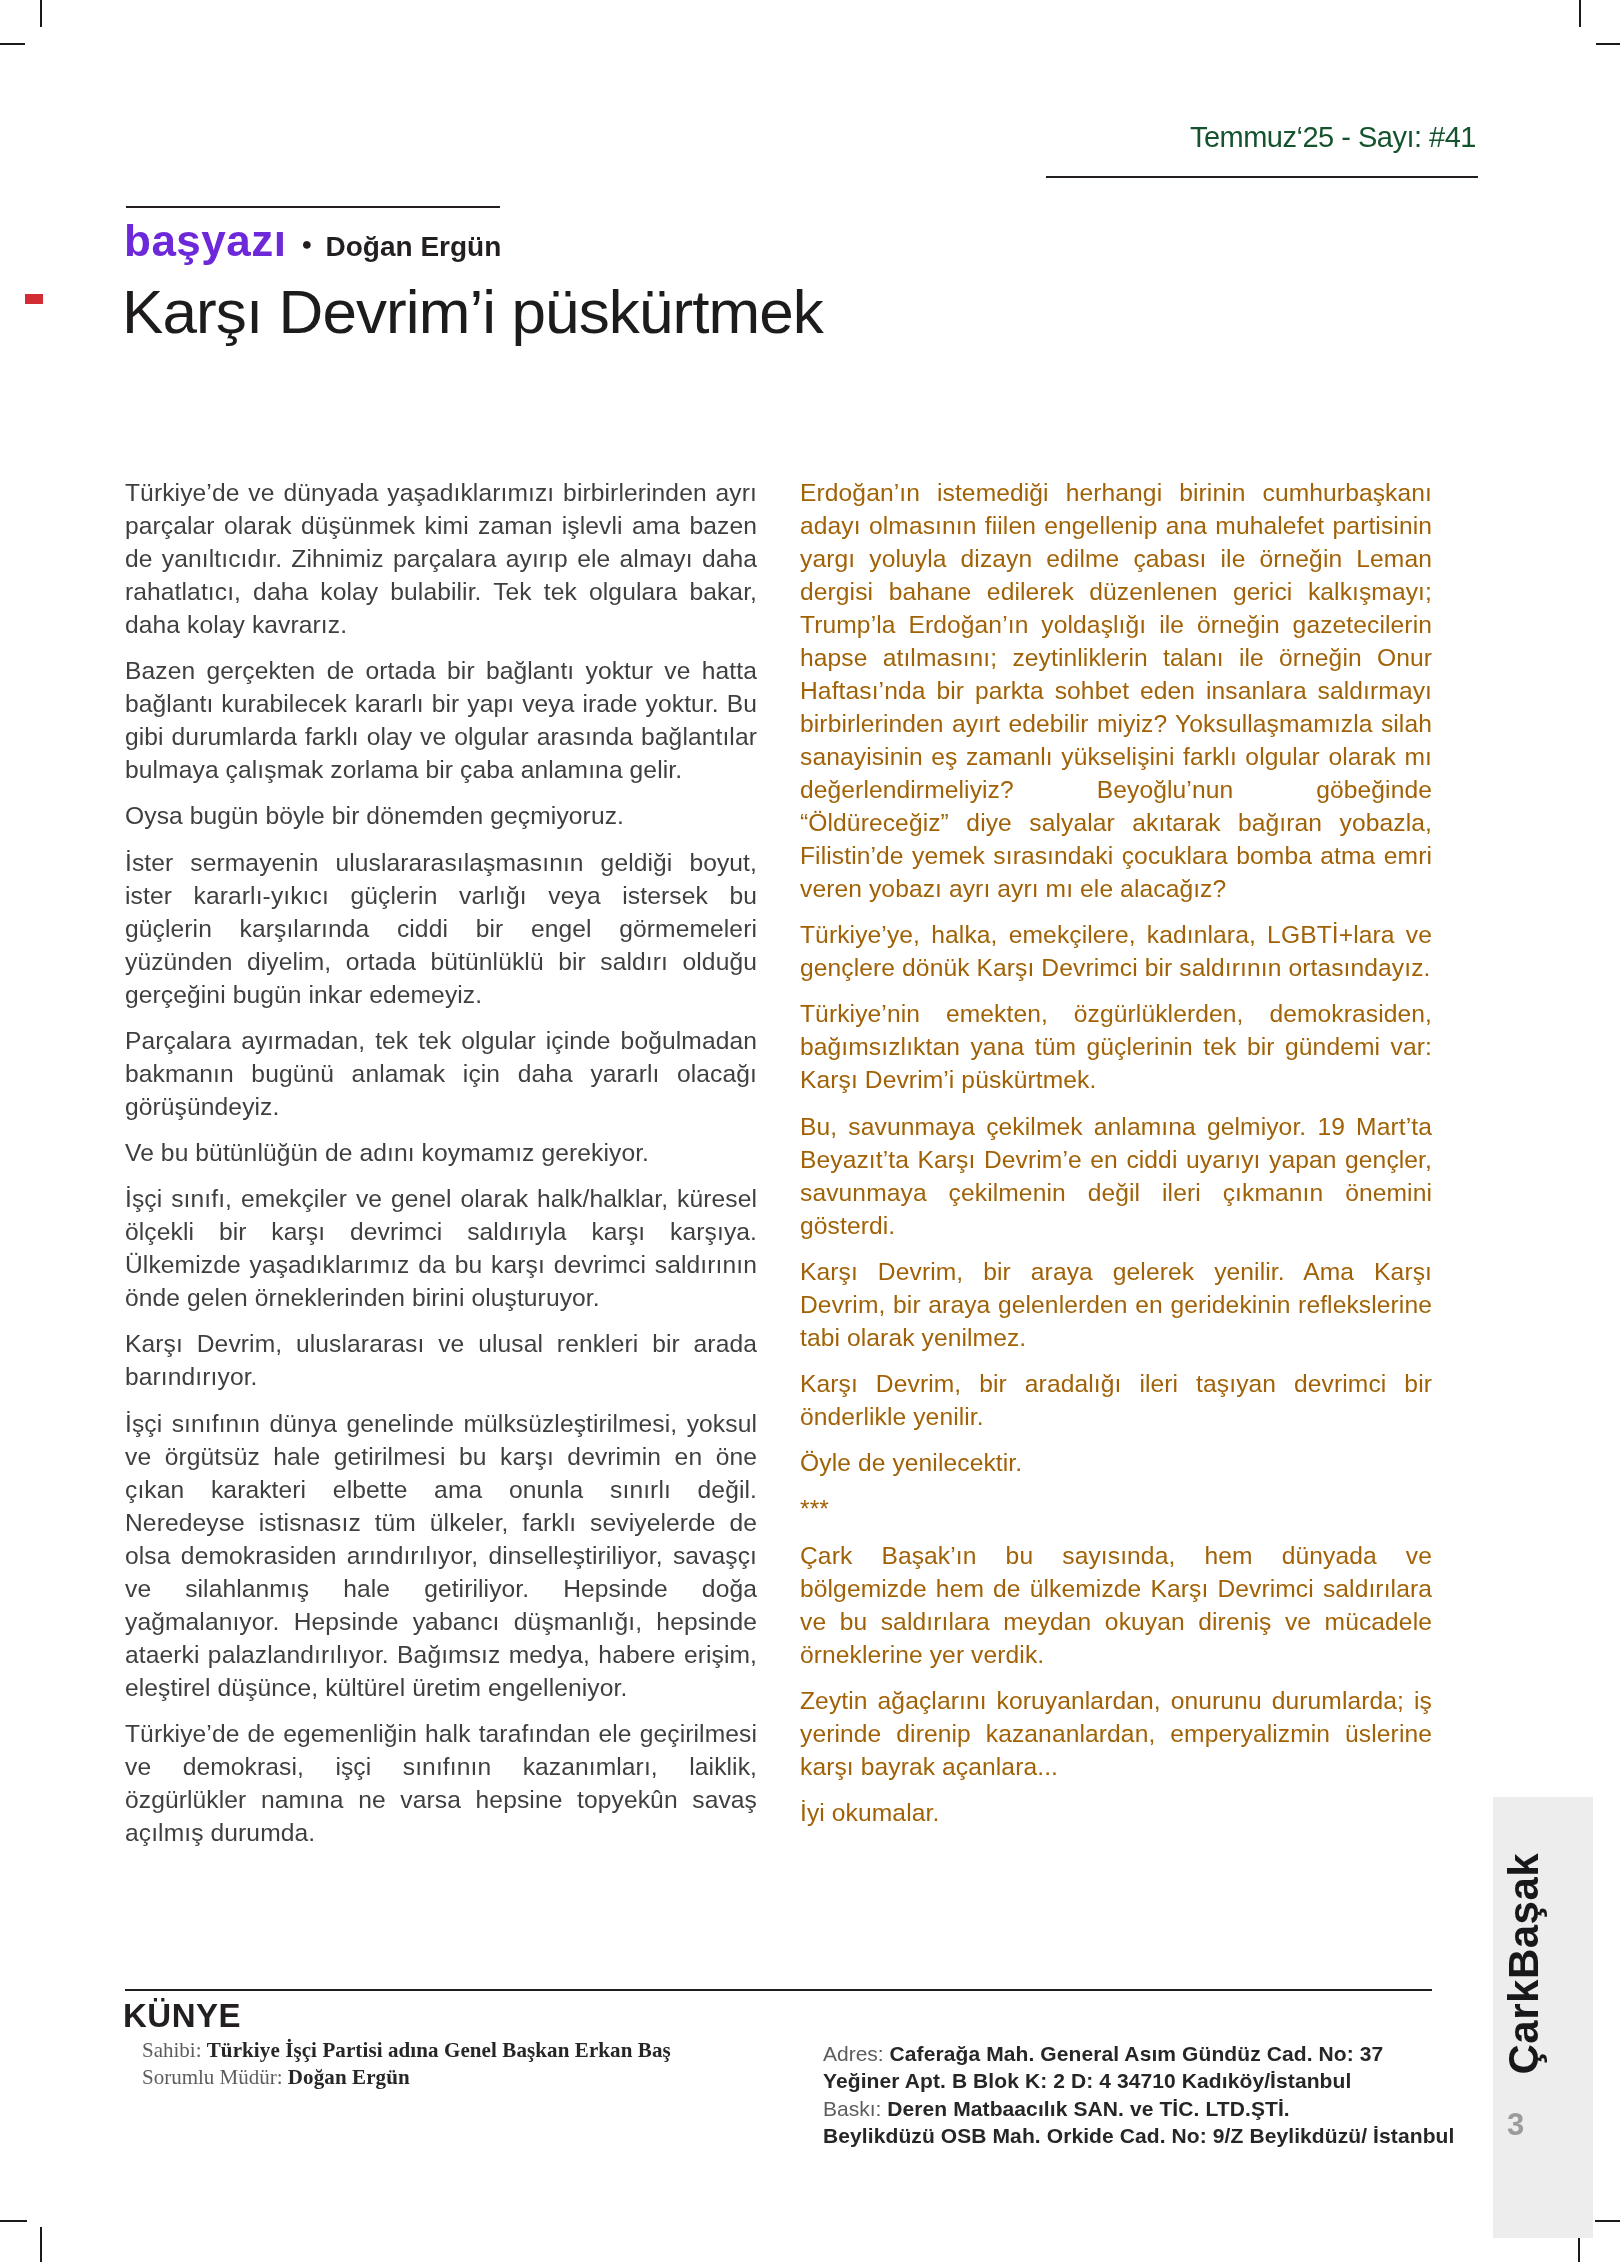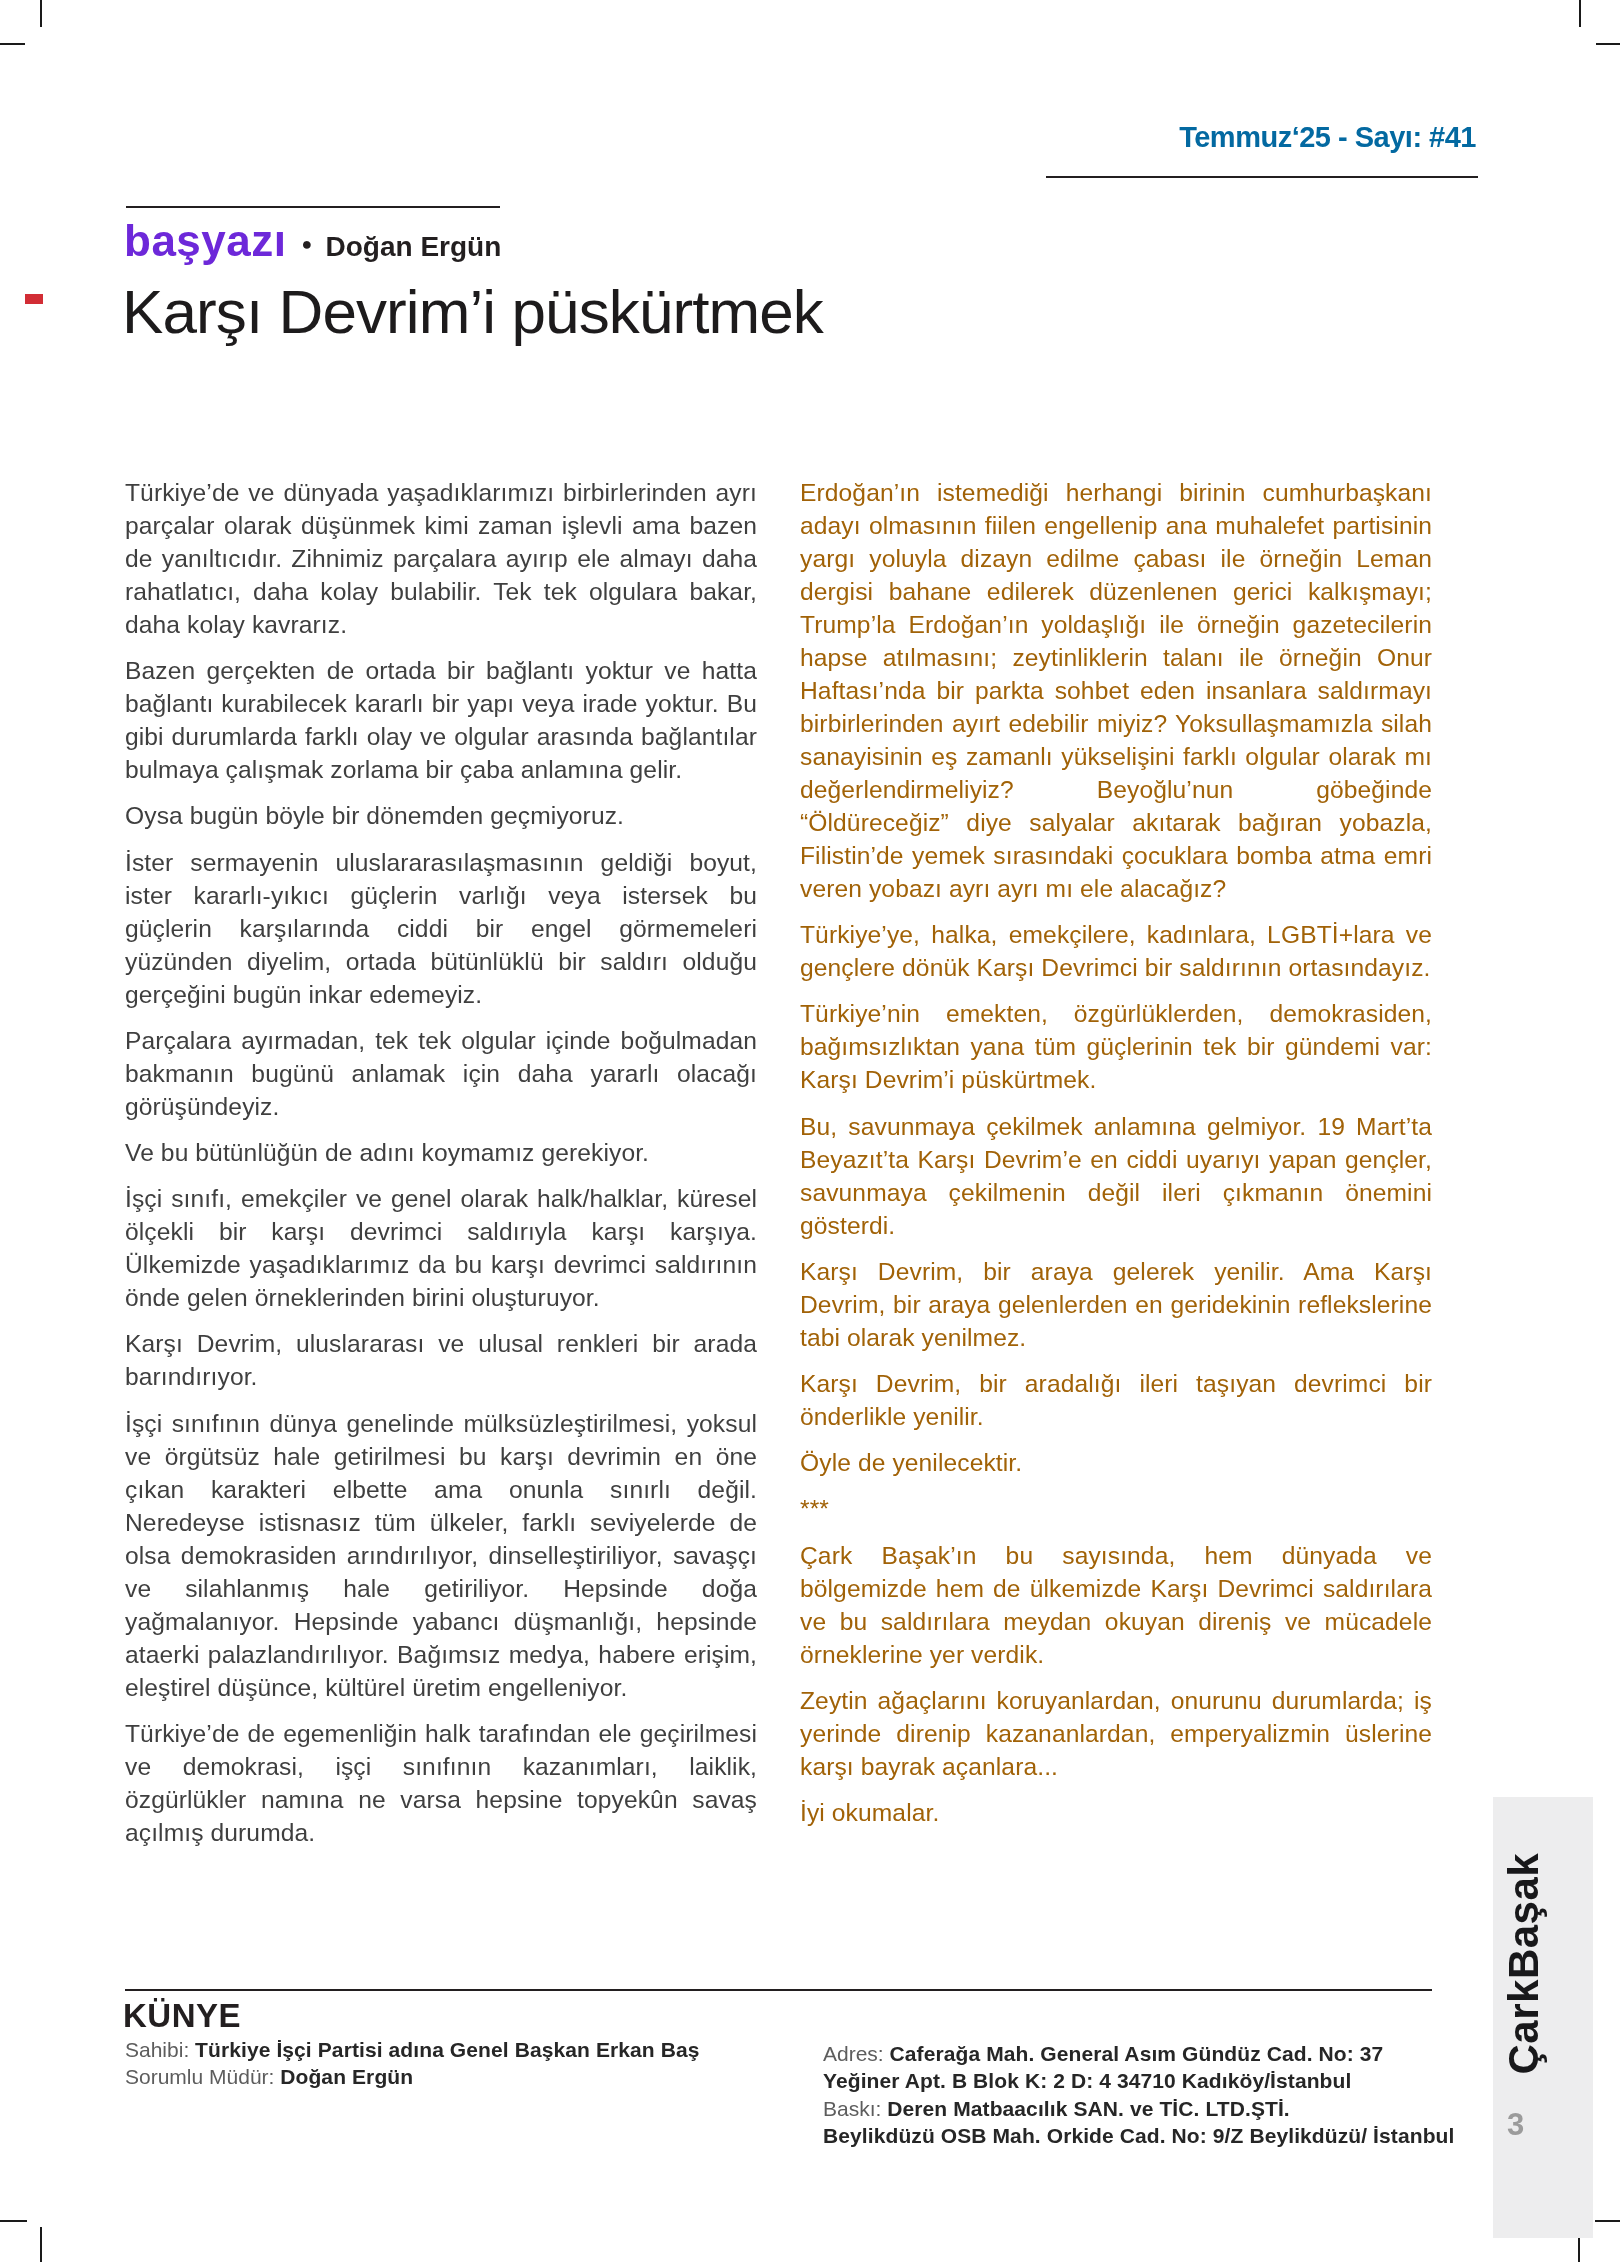--- a/index.html
+++ b/index.html
@@ -17,22 +17,22 @@
   .mark-tl-h { left: 0;     top: 43px;     width: 24.6px; height: 1.9px;  }
   .mark-tr-v { left: 1579px;top: 0;        width: 1.9px;  height: 27.4px; }
   .mark-tr-h { left: 1596px;top: 43px;     width: 24.6px; height: 1.9px;  }
   .mark-bl-v { left: 40px;  top: 2227px;   width: 1.9px;  height: 36px; }
   .mark-bl-h { left: 0;     top: 2220px;   width: 26.5px; height: 1.9px;  }
   .mark-br-v { left: 1578px;top: 2229px;   width: 1.9px;  height: 34px; }
   .mark-br-h { left: 1595px;top: 2220px;   width: 25.6px; height: 1.9px;  }
 
   .issue-tag {
     position: absolute; top: 121px; right: 144px;
-    font-size: 29px; font-weight: bold; letter-spacing: -0.5px;
-    color: #0369a1; white-space: nowrap;
+    font-size: 29px; font-weight: normal; letter-spacing: -0.5px;
+    color: #14532d; white-space: nowrap;
   }
   .issue-rule { position: absolute; top: 176px; left: 1046px; width: 432px; height: 1.9px; background: #231f20; }
 
   .section-rule { position: absolute; top: 206px; left: 126px; width: 374px; height: 1.9px; background: #231f20; }
   .section-line { position: absolute; top: 216px; left: 124px; white-space: nowrap; }
   .section-label { font-size: 44px; font-weight: bold; letter-spacing: 0.5px; color: #6d28d9; }
   .section-dot { font-size: 18px; margin: 0 13.2px 0 15px; vertical-align: 5.7px; color: #231f20; }
   .section-author { font-size: 28px; font-weight: bold; color: #231f20; }
 
   .headline {
@@ -47,21 +47,21 @@
     font-size: 24.6px; line-height: 33px; color: #3f3f3f;
     text-align: justify; letter-spacing: 0.1px;
   }
   .col p { margin: 0 0 13.2px 0; }
   .col-left  { left: 125px; }
   .col-right { left: 800px; }
 
   .kunye-rule { position: absolute; top: 1989px; left: 125px; width: 1307px; height: 1.9px; background: #231f20; }
   .kunye-title { position: absolute; top: 1997px; left: 123px; font-size: 33px; font-weight: bold; letter-spacing: 0.5px; color: #231f20; text-align: center; }
   .kunye-list { position: absolute; font-size: 21px; line-height: 26.5px; color: #2b2b2b; }
-  .kunye-left  { top: 2037px; left: 125px; width: 662px; }
+  .kunye-left  { top: 2037px; left: 142px; width: 662px; font-family: Liberation Serif, serif; }
   .kunye-right { top: 2040px; left: 823px; width: 568px; line-height: 27.4px; }
   .kunye-row { white-space: nowrap; }
   .kunye-label { color: #5d5d5d; font-weight: normal; }
   .kunye-value { color: #262626; font-weight: bold; letter-spacing: 0.1px; }
 
   .side-band { position: absolute; left: 1493px; top: 1797px; width: 100px; height: 441px; }
   .magazine-logo {
     position: absolute; left: 1429px; top: 1959px; width: 189px; height: 42px;
     line-height: 42px; text-align: center;
     transform: rotate(-90deg); transform-origin: center;

